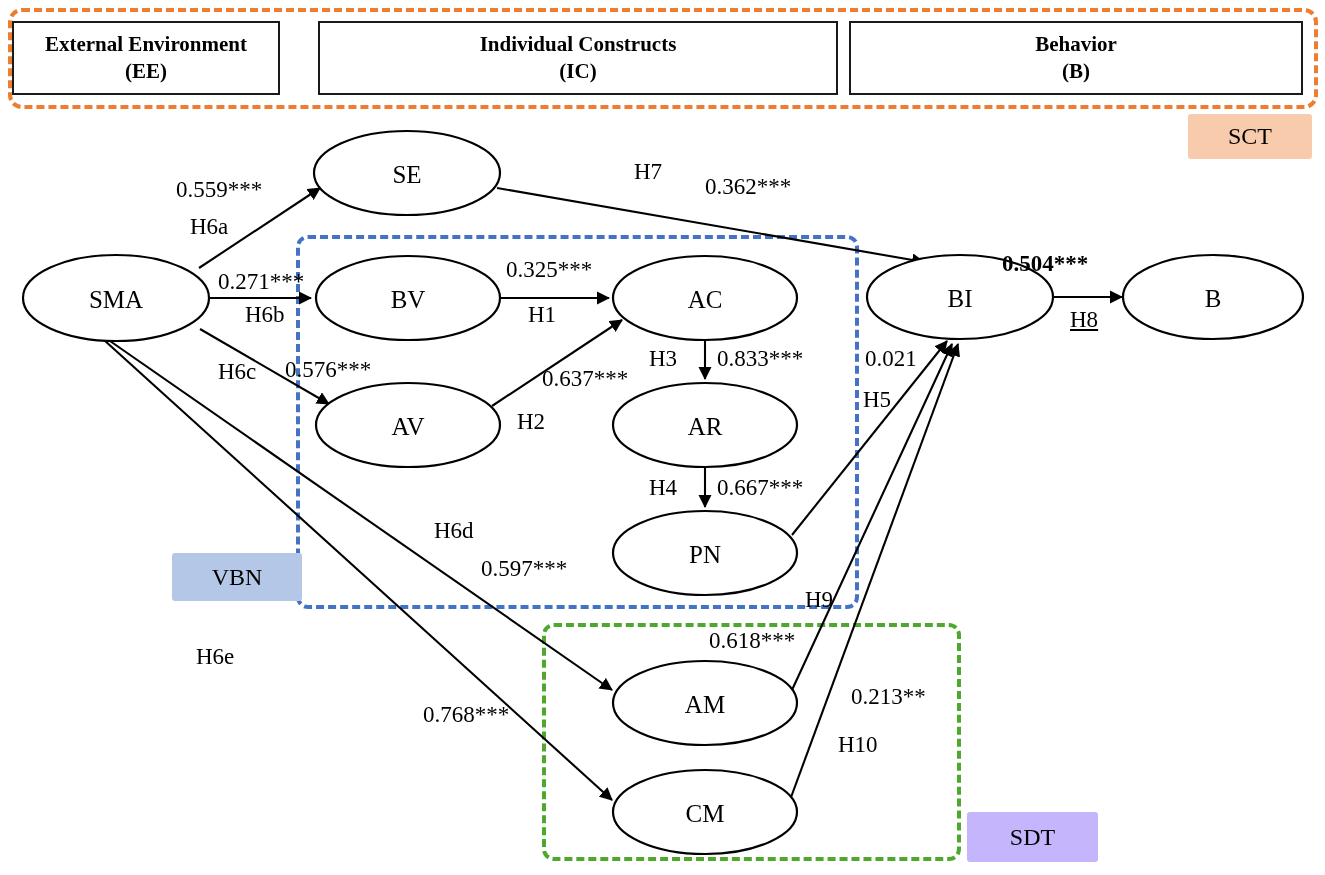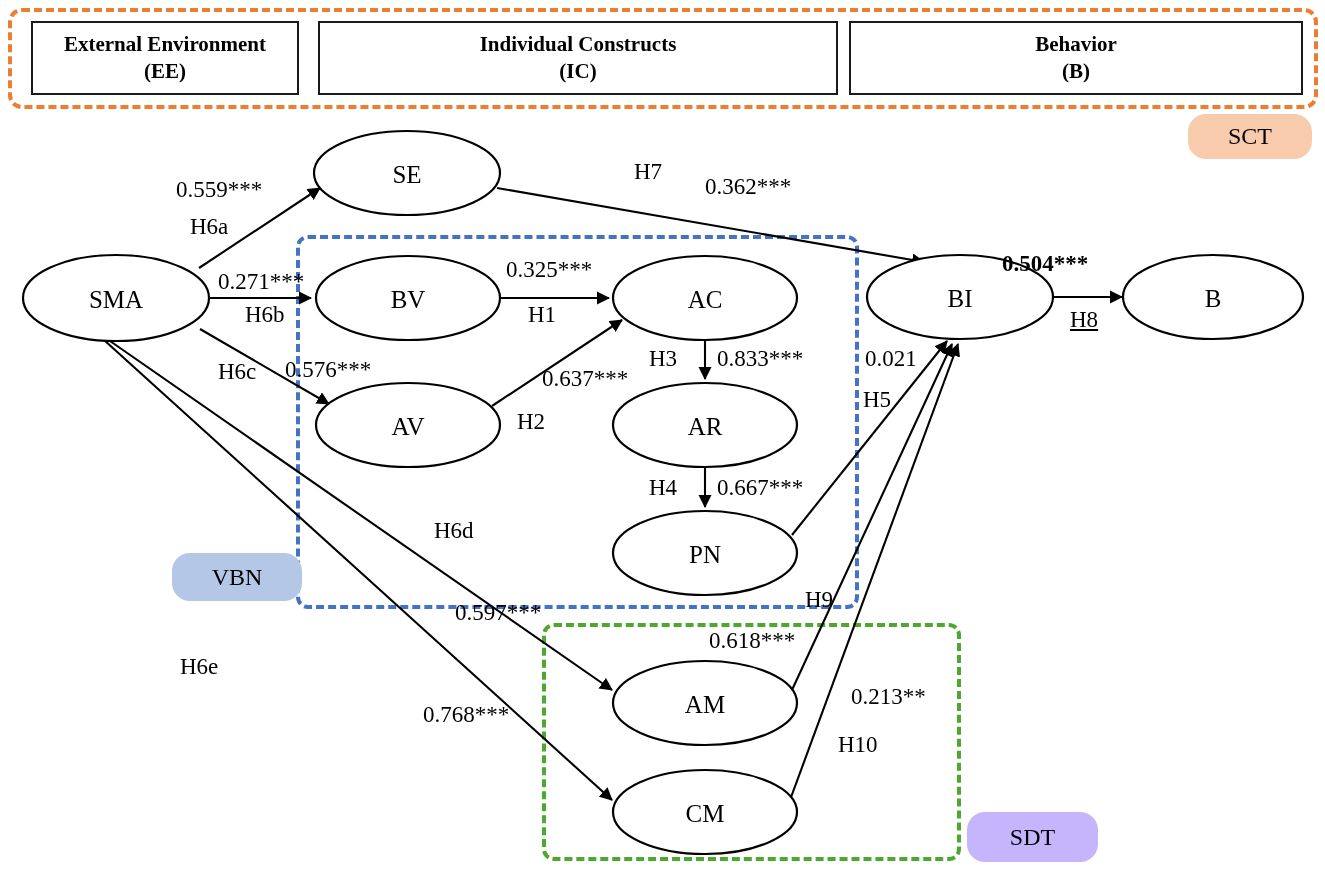--- a/index.html
+++ b/index.html
@@ -73,35 +73,35 @@
     box-sizing: border-box;
     border-radius: 12px;
   }
   .vbn-box { border: 4px dashed #4472C4; }
   .sdt-box { border: 4px dashed #4EA72E; }
   .theory-badge {
     position: absolute;
     display: flex;
     align-items: center;
     justify-content: center;
-    border-radius: 18px;
+    border-radius: 3px;
     font-family: "Liberation Serif", "DejaVu Serif", serif;
     font-size: 24px;
     color: #000000;
     box-sizing: border-box;
   }
 </style>
 </head>
 <body>
 
 <div id="canvas">
 
   <div class="outer-dashed" style="left:8px; top:8px; width:1310px; height:101px;"></div>
 
-  <div class="header-box" style="left:31px; top:21px; width:268px; height:74px;">
+  <div class="header-box" style="left:12px; top:21px; width:268px; height:74px;">
     <span>External Environment</span>
     <span>(EE)</span>
   </div>
   <div class="header-box" style="left:318px; top:21px; width:520px; height:74px;">
     <span>Individual Constructs</span>
     <span>(IC)</span>
   </div>
   <div class="header-box" style="left:849px; top:21px; width:454px; height:74px;">
     <span>Behavior</span>
     <span>(B)</span>
@@ -197,23 +197,23 @@
   <div class="edge-label" style="left:176px; top:178px;">0.559***</div>
   <div class="edge-label" style="left:190px; top:215px;">H6a</div>
 
   <div class="edge-label" style="left:218px; top:270px;">0.271***</div>
   <div class="edge-label" style="left:245px; top:303px;">H6b</div>
 
   <div class="edge-label" style="left:218px; top:360px;">H6c</div>
   <div class="edge-label" style="left:285px; top:358px;">0.576***</div>
 
   <div class="edge-label" style="left:434px; top:519px;">H6d</div>
-  <div class="edge-label" style="left:455px; top:557px;margin-top:44px;">0.597***</div>
-
-  <div class="edge-label" style="left:180px; top:645px;margin-top:10px;">H6e</div>
+  <div class="edge-label" style="left:481px; top:557px;">0.597***</div>
+
+  <div class="edge-label" style="left:196px; top:645px;">H6e</div>
   <div class="edge-label" style="left:396px; top:703px;margin-left:27px;">0.768***</div>
 
   <div class="edge-label" style="left:506px; top:258px;">0.325***</div>
   <div class="edge-label" style="left:528px; top:303px;">H1</div>
 
   <div class="edge-label" style="left:542px; top:367px;">0.637***</div>
   <div class="edge-label" style="left:517px; top:410px;">H2</div>
 
   <div class="edge-label" style="left:649px; top:347px;">H3</div>
   <div class="edge-label" style="left:717px; top:347px;">0.833***</div>

